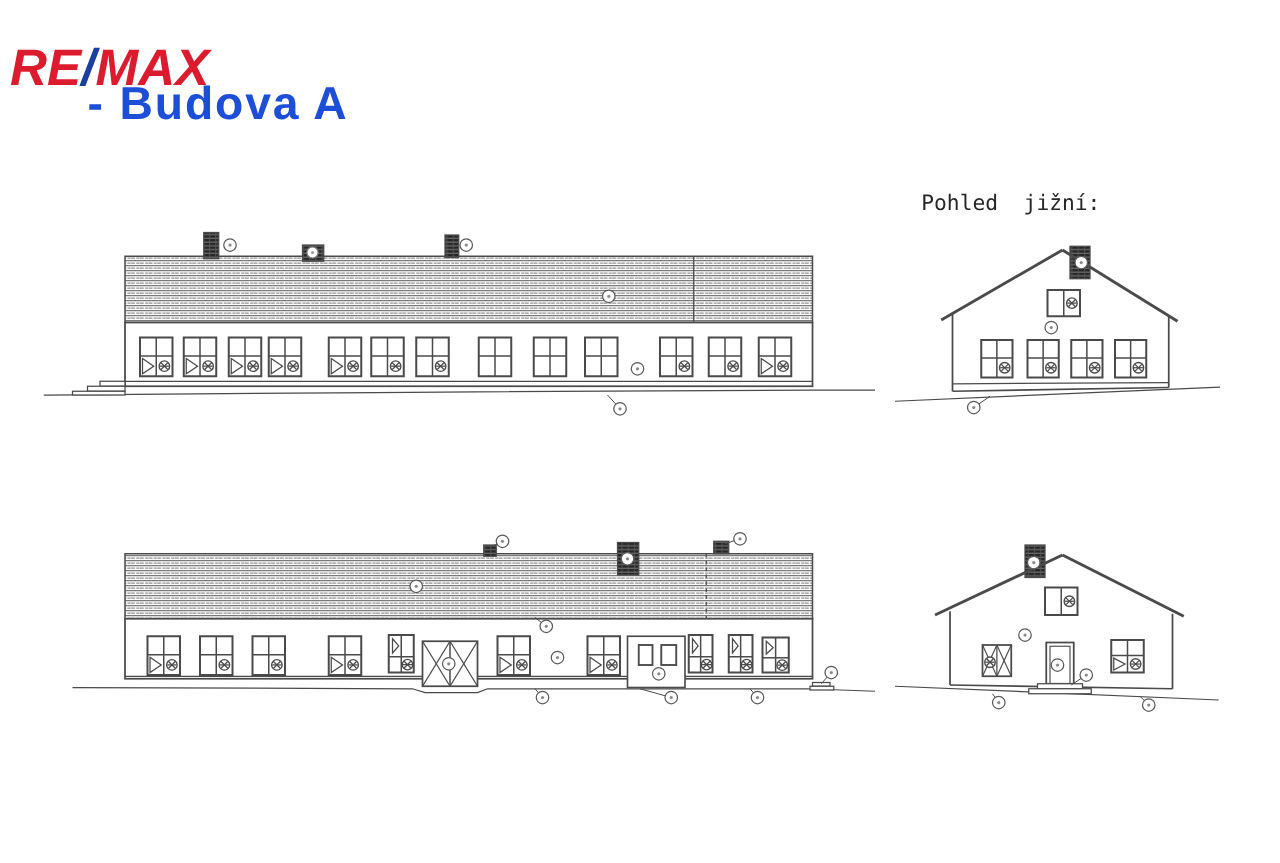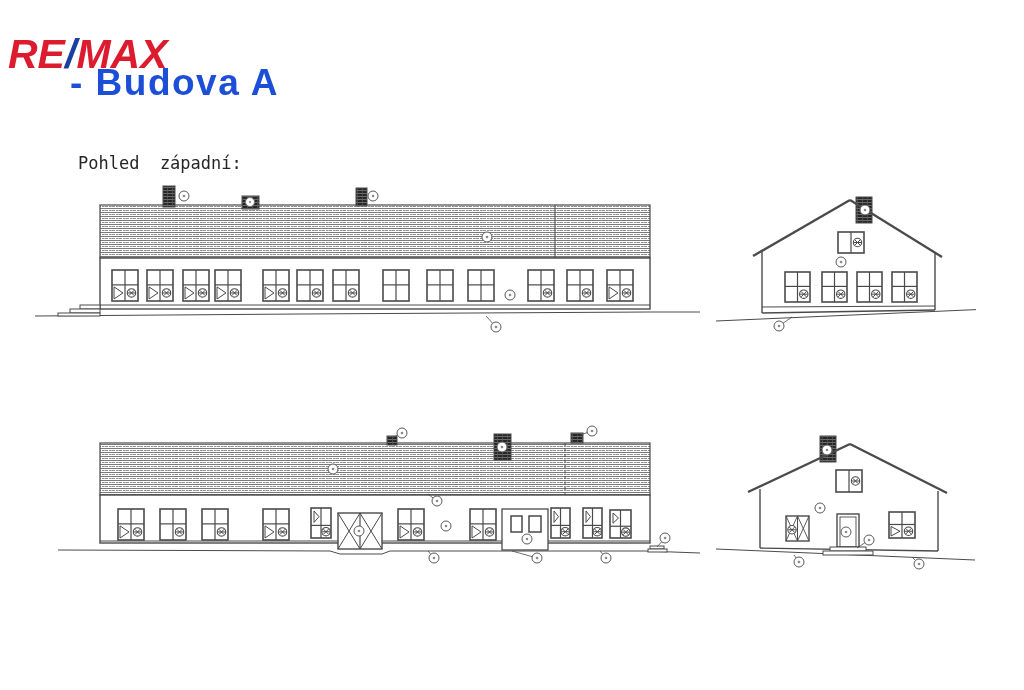--- a/index.html
+++ b/index.html
@@ -20,21 +20,21 @@
 </style>
 </head>
 <body>
 
 <div class="page">
 
   <div class="logo"><span style="color: rgb(220, 28, 46);">RE</span><span style="color: rgb(26, 63, 158);">/</span><span style="color: rgb(220, 28, 46);">MAX</span></div>
 
   <div class="title">- Budova A</div>
 
-  <div class="vlabel" id="lblw">Pohled  západní:</div>
+  <div class="vlabel" id="lbls">Pohled  jižní:</div>
 
   <svg class="canvas" width="1024" height="690">
     <defs>
       <pattern id="roofhatch" width="7" height="4" patternUnits="userSpaceOnUse">
         <rect width="7" height="4" fill="#ffffff"></rect>
         <rect y="0" width="7" height="1" fill="#7a7a7a"></rect>
         <rect y="2" width="3" height="1" fill="#909090"></rect>
         <rect x="4" y="2" width="2.6" height="1" fill="#909090"></rect>
       </pattern>
       <pattern id="chimhatch" width="5" height="3" patternUnits="userSpaceOnUse">

